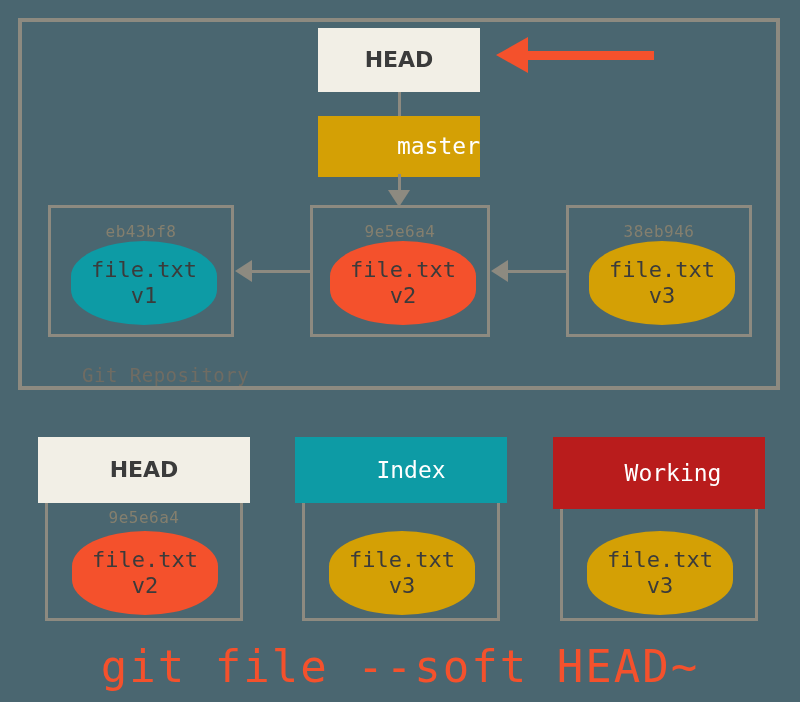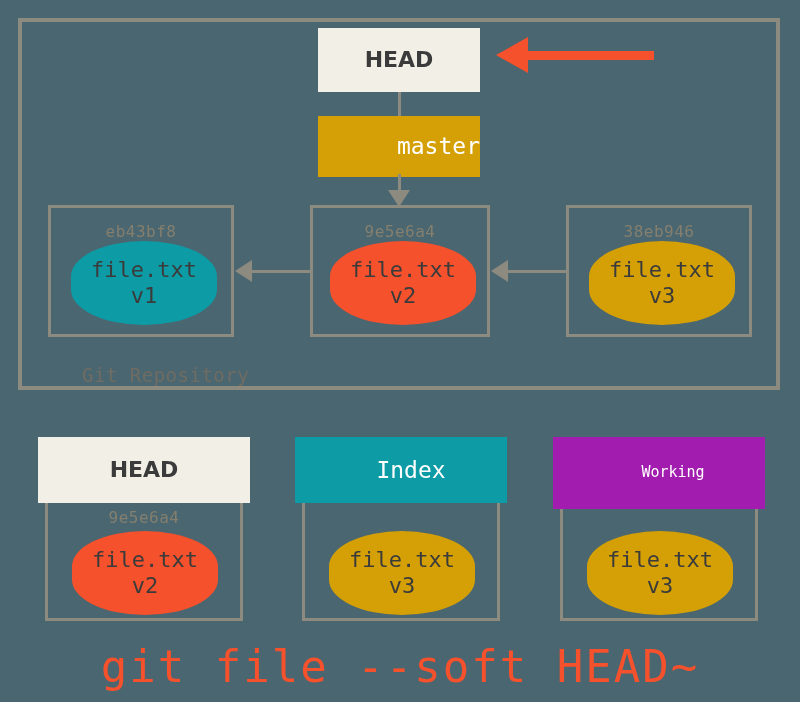--- a/index.html
+++ b/index.html
@@ -61,23 +61,23 @@
     color: #ffffff;
     font-size: 23px;
   }
   .box-index {
     background: #0d9ba5;
     color: #ffffff;
     font-size: 23px;
     padding-left: 20px;
   }
   .box-working {
-    background: #a21caf;
+    background: #b91c1c;
     color: #ffffff;
-    font-size: 15px;
+    font-size: 23px;
     padding-left: 28px;
   }
 
   
   .commit {
     position: absolute;
     box-sizing: border-box;
     border: 3px solid #8d8a80;
   }
   .commit-hash {

